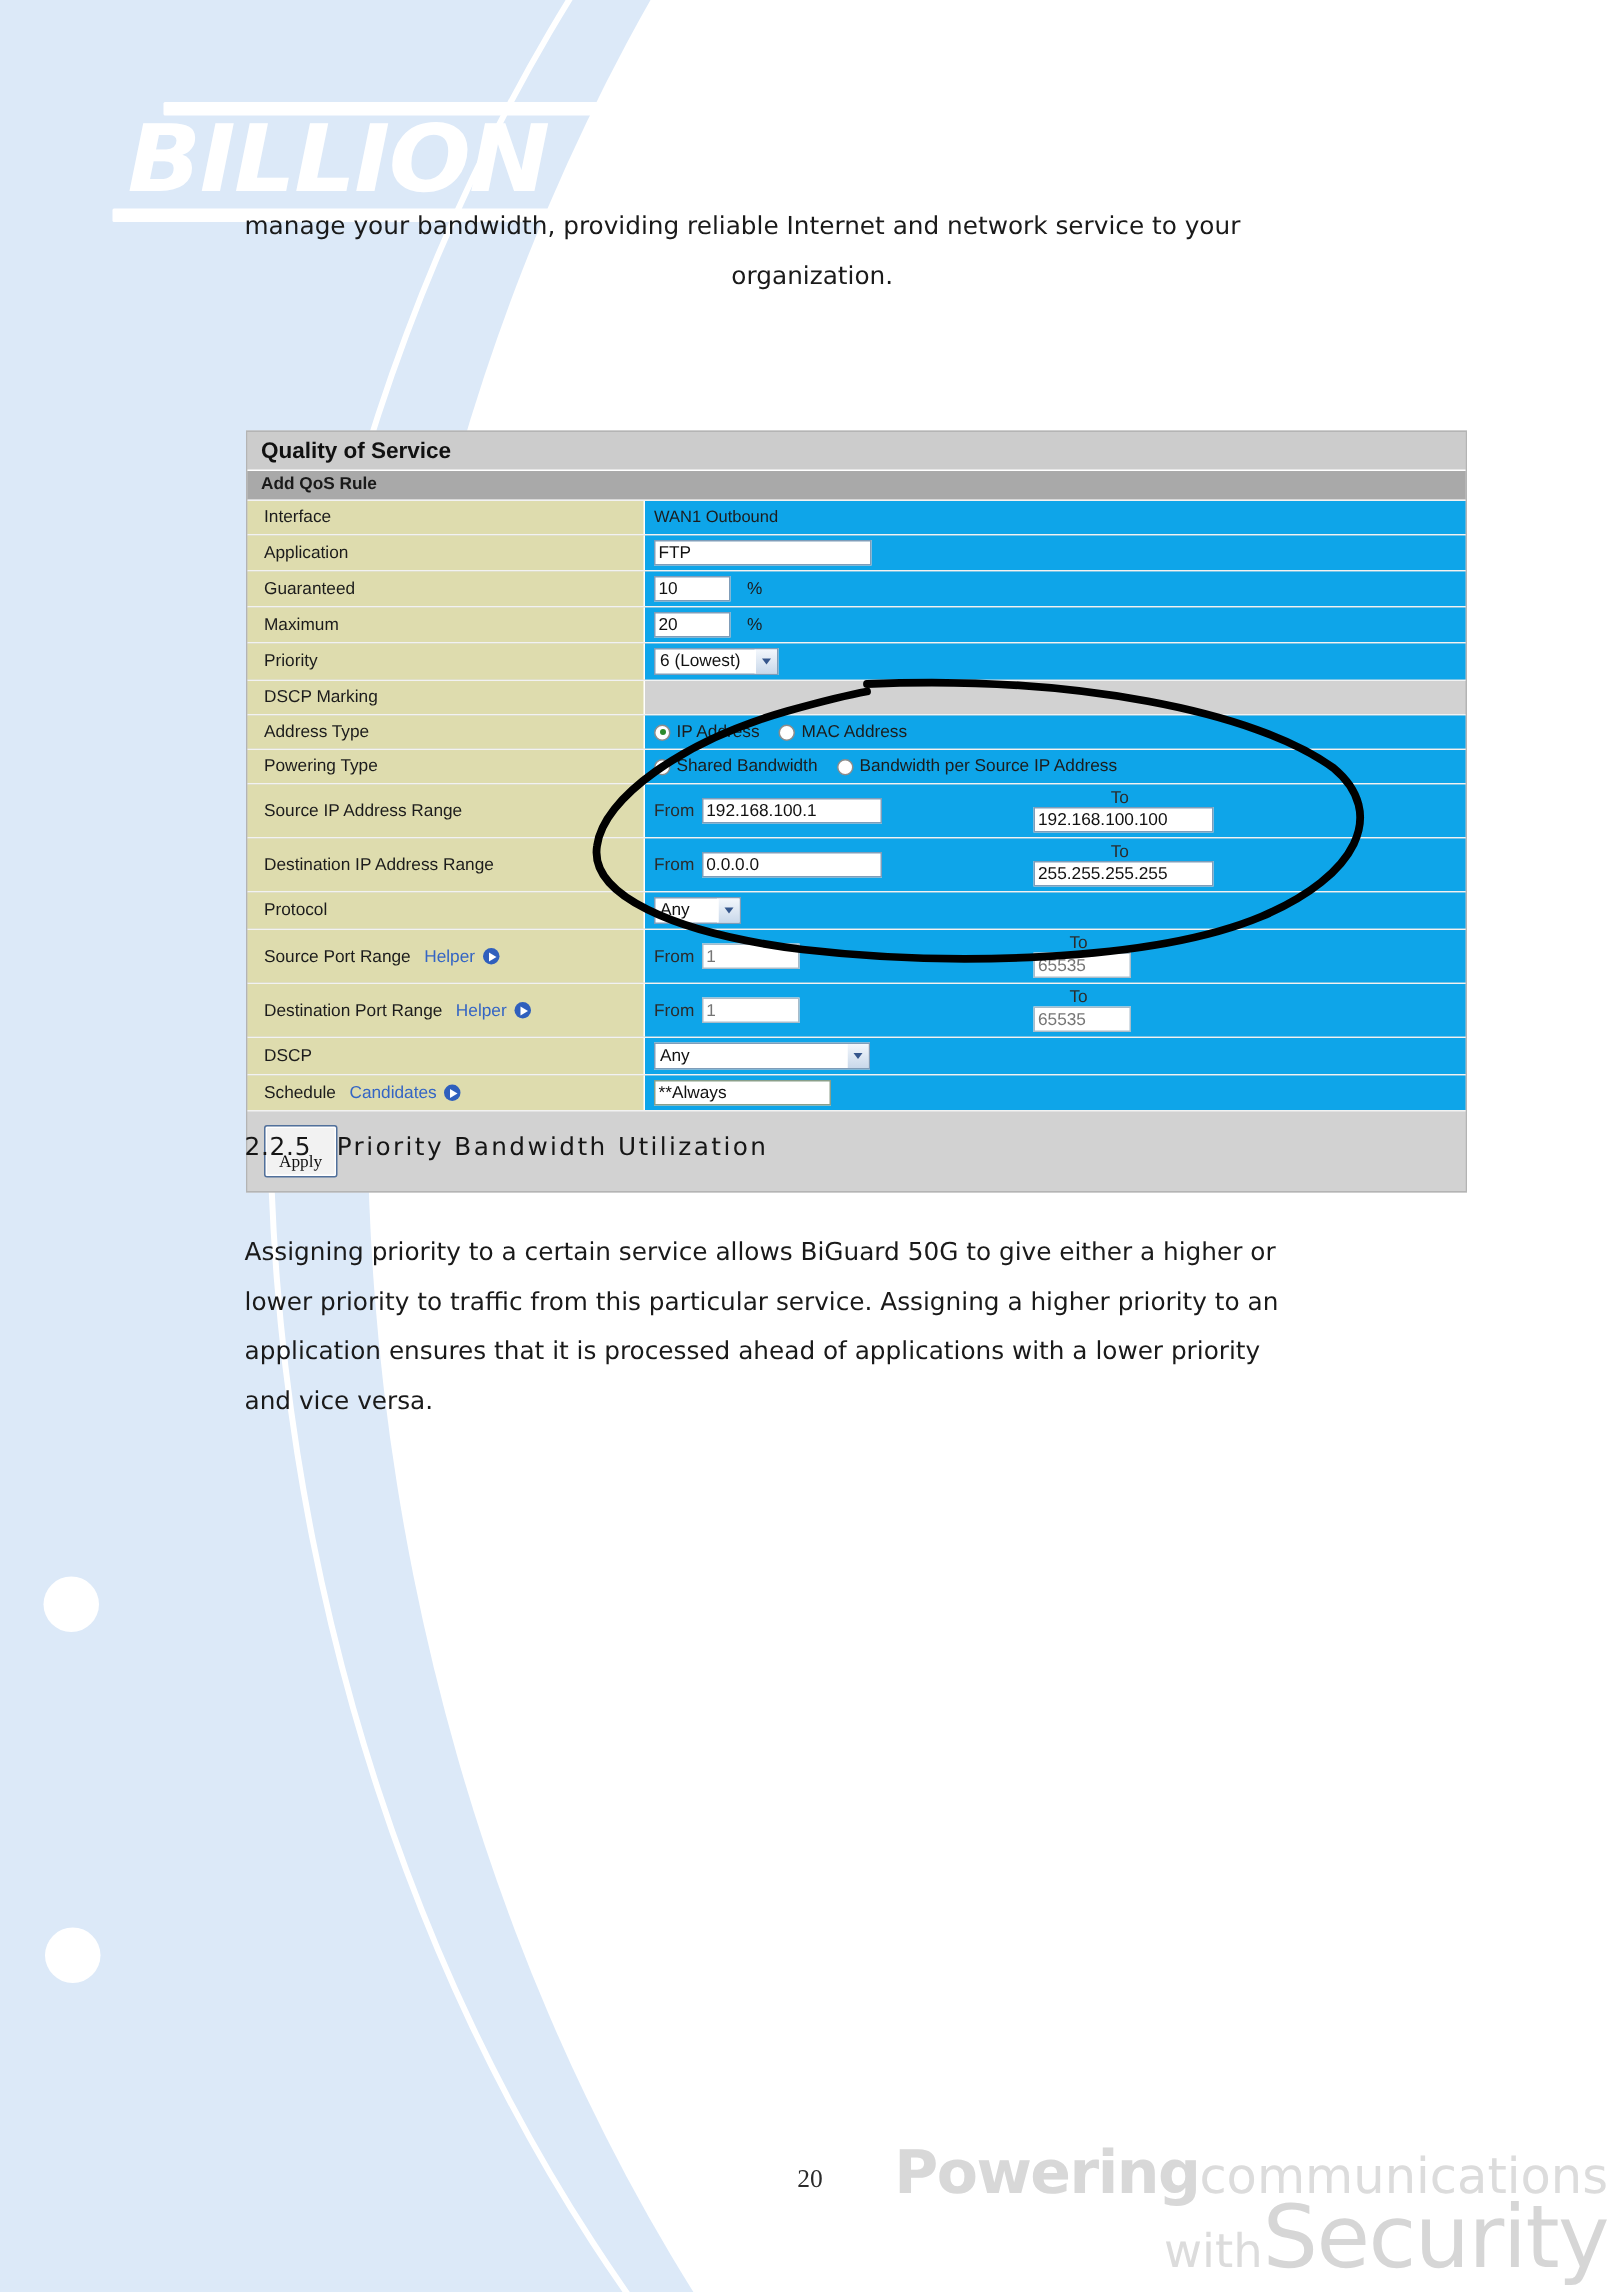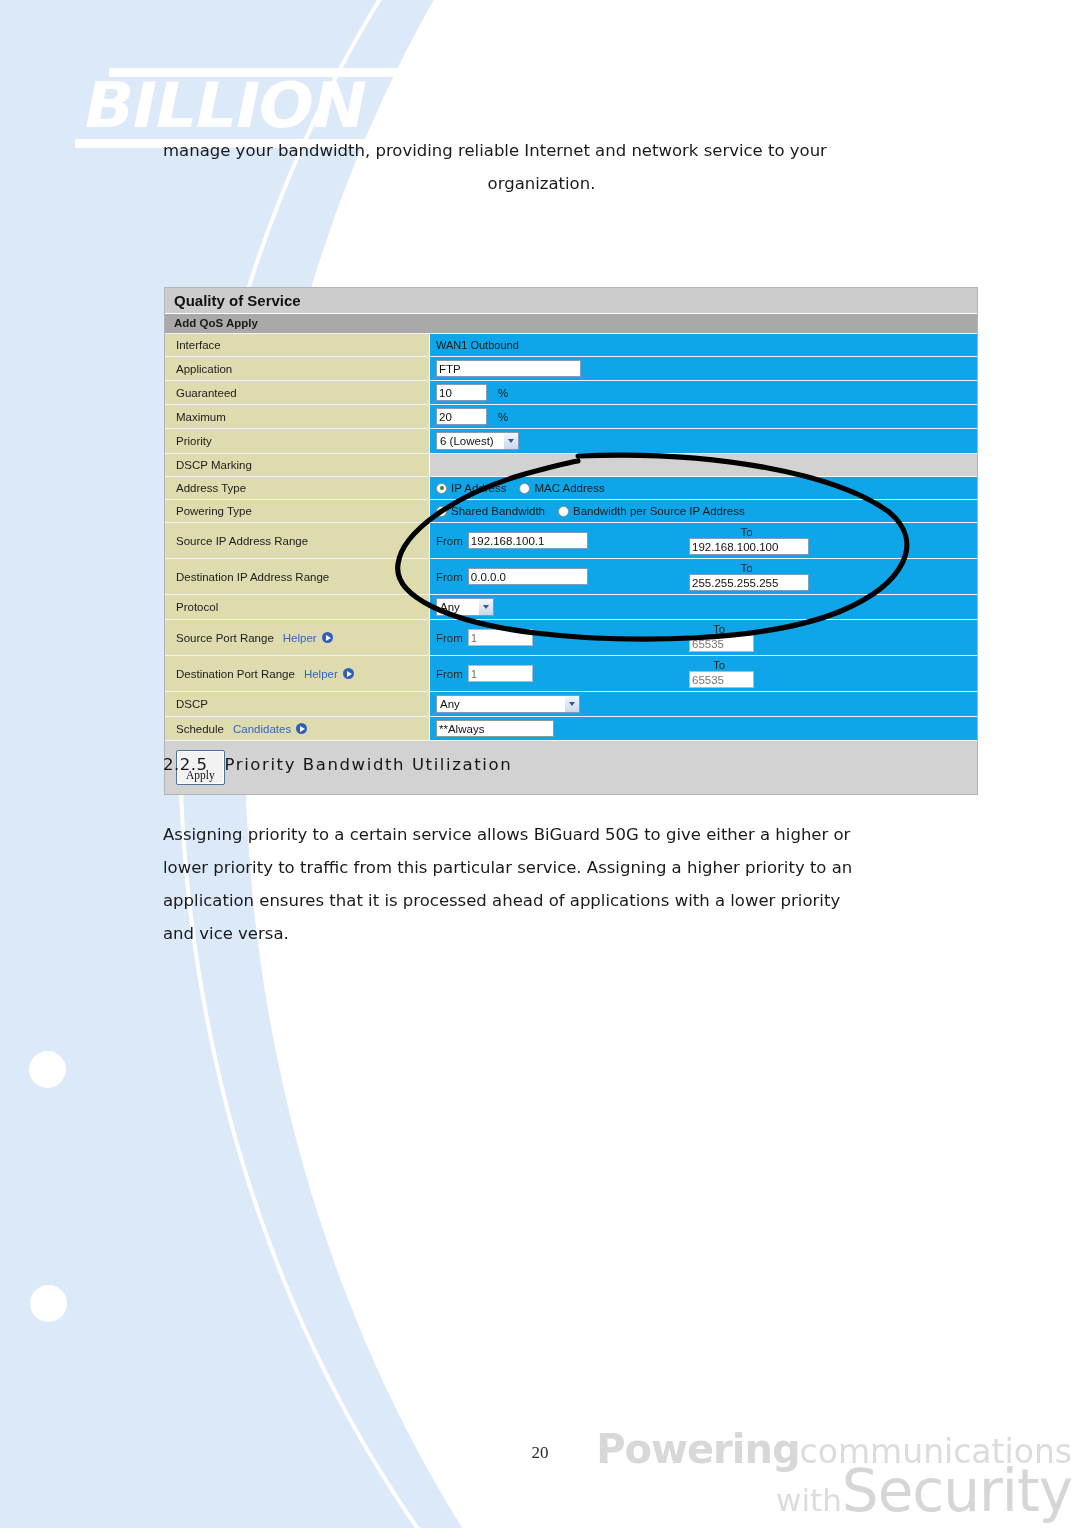--- a/index.html
+++ b/index.html
@@ -249,21 +249,21 @@
 </div>
 
 <div class="para" id="para-top">
   <div>manage your bandwidth, providing reliable Internet and network service to your</div>
   <div>organization.</div>
 </div>
 
 <div id="panel">
 
   <div class="panel-title">Quality of Service</div>
-  <div class="panel-sub">Add QoS Apply</div>
+  <div class="panel-sub">Add QoS Rule</div>
 
   <div class="row">
     <div class="lbl">Interface</div>
     <div class="val">
       <span>WAN1 Outbound</span>
     </div>
   </div>
 
   <div class="row">
     <div class="lbl">Application</div>

